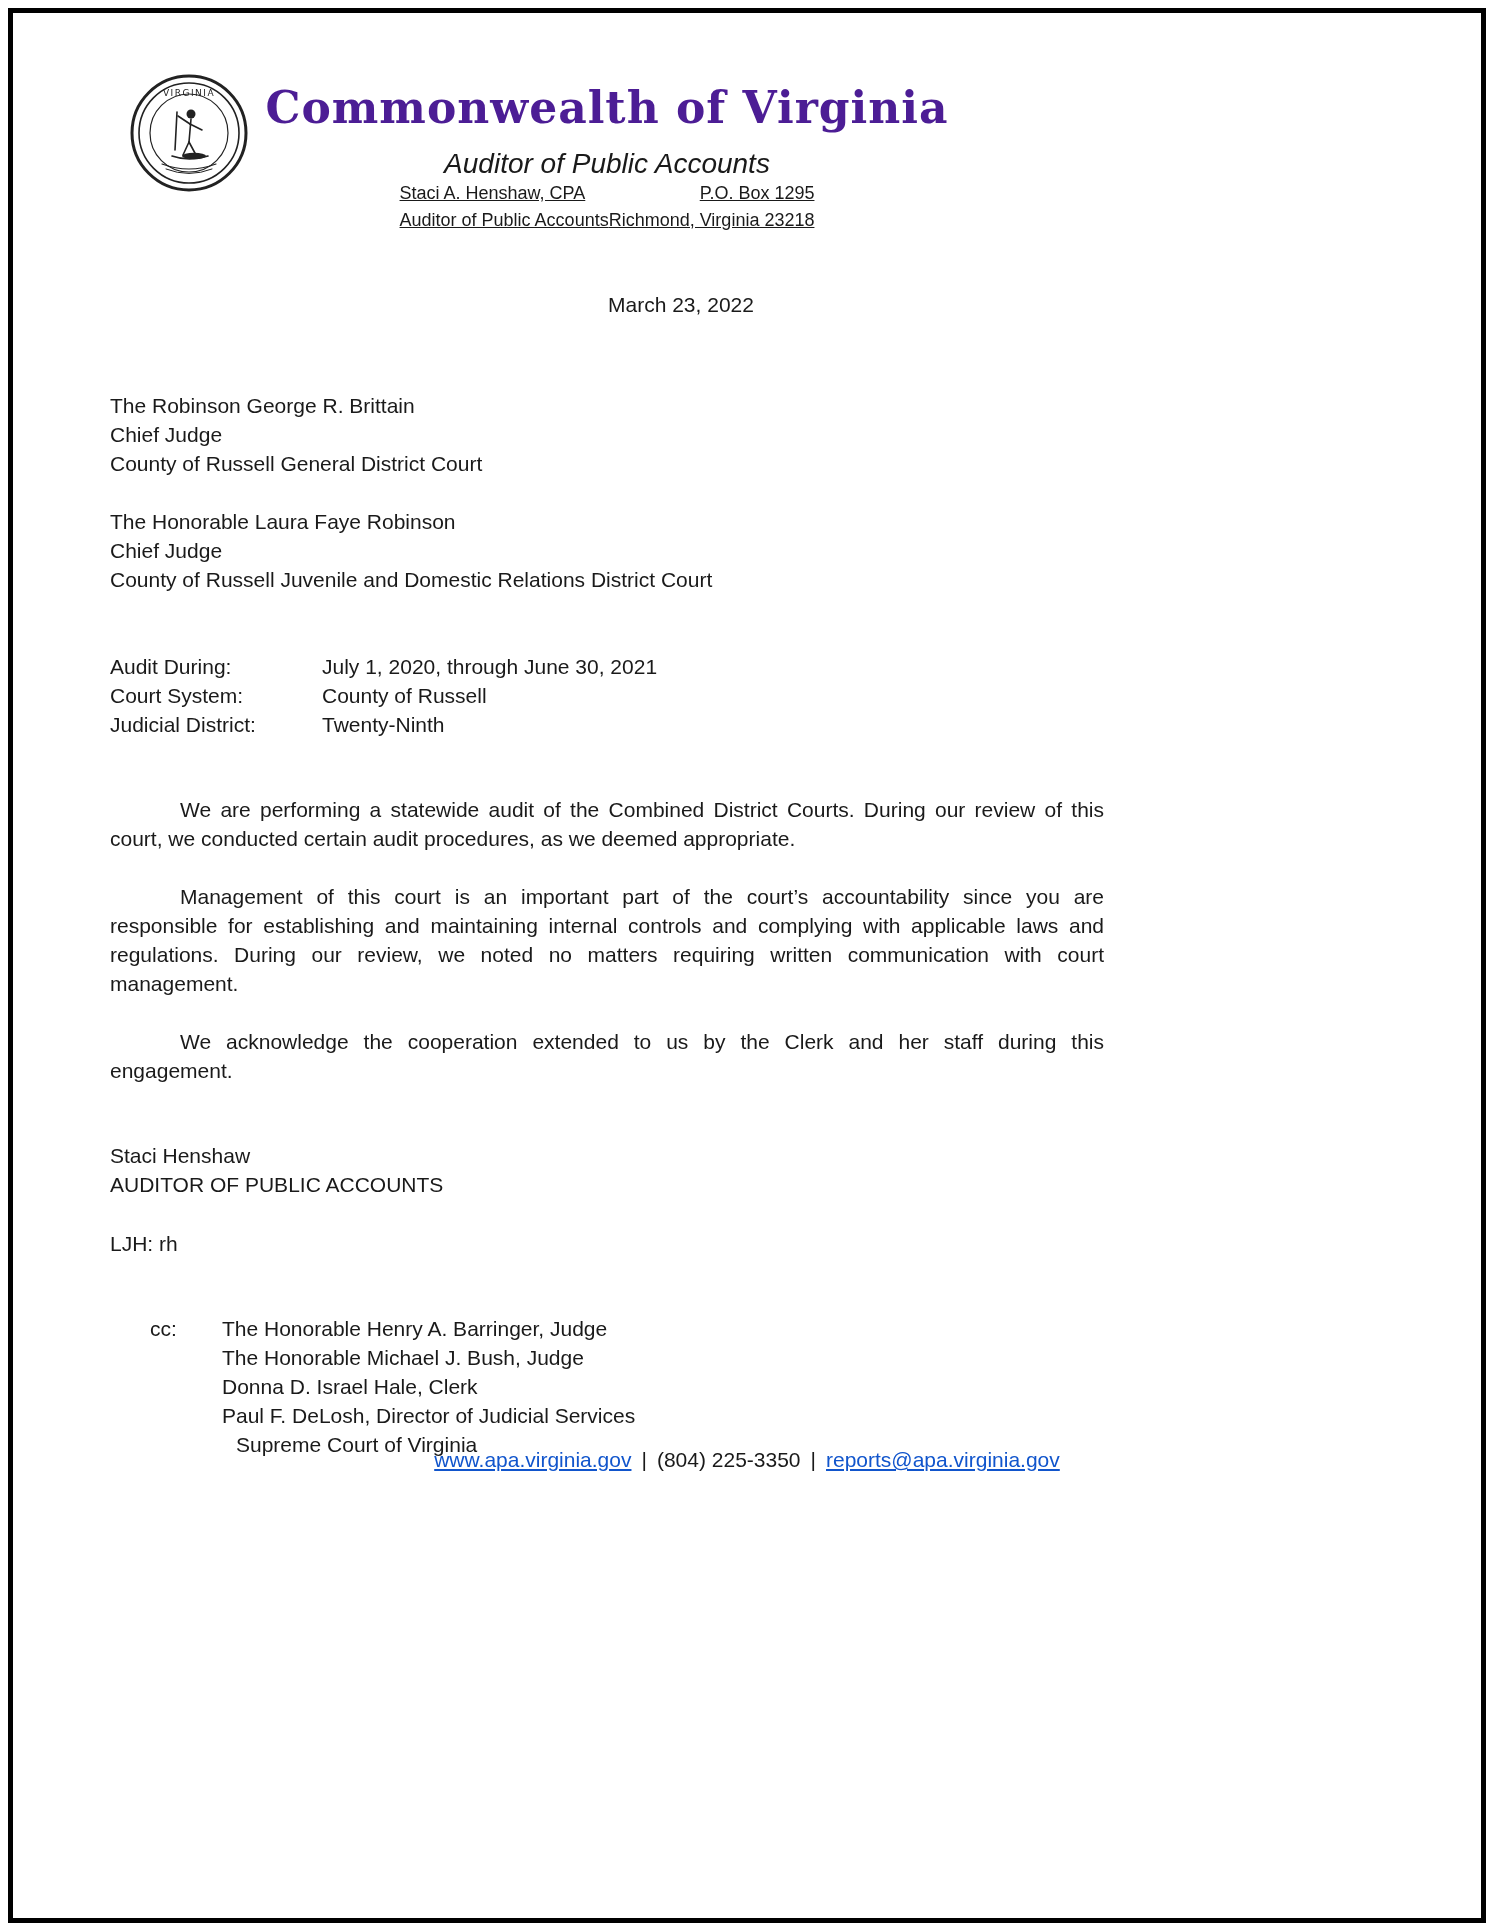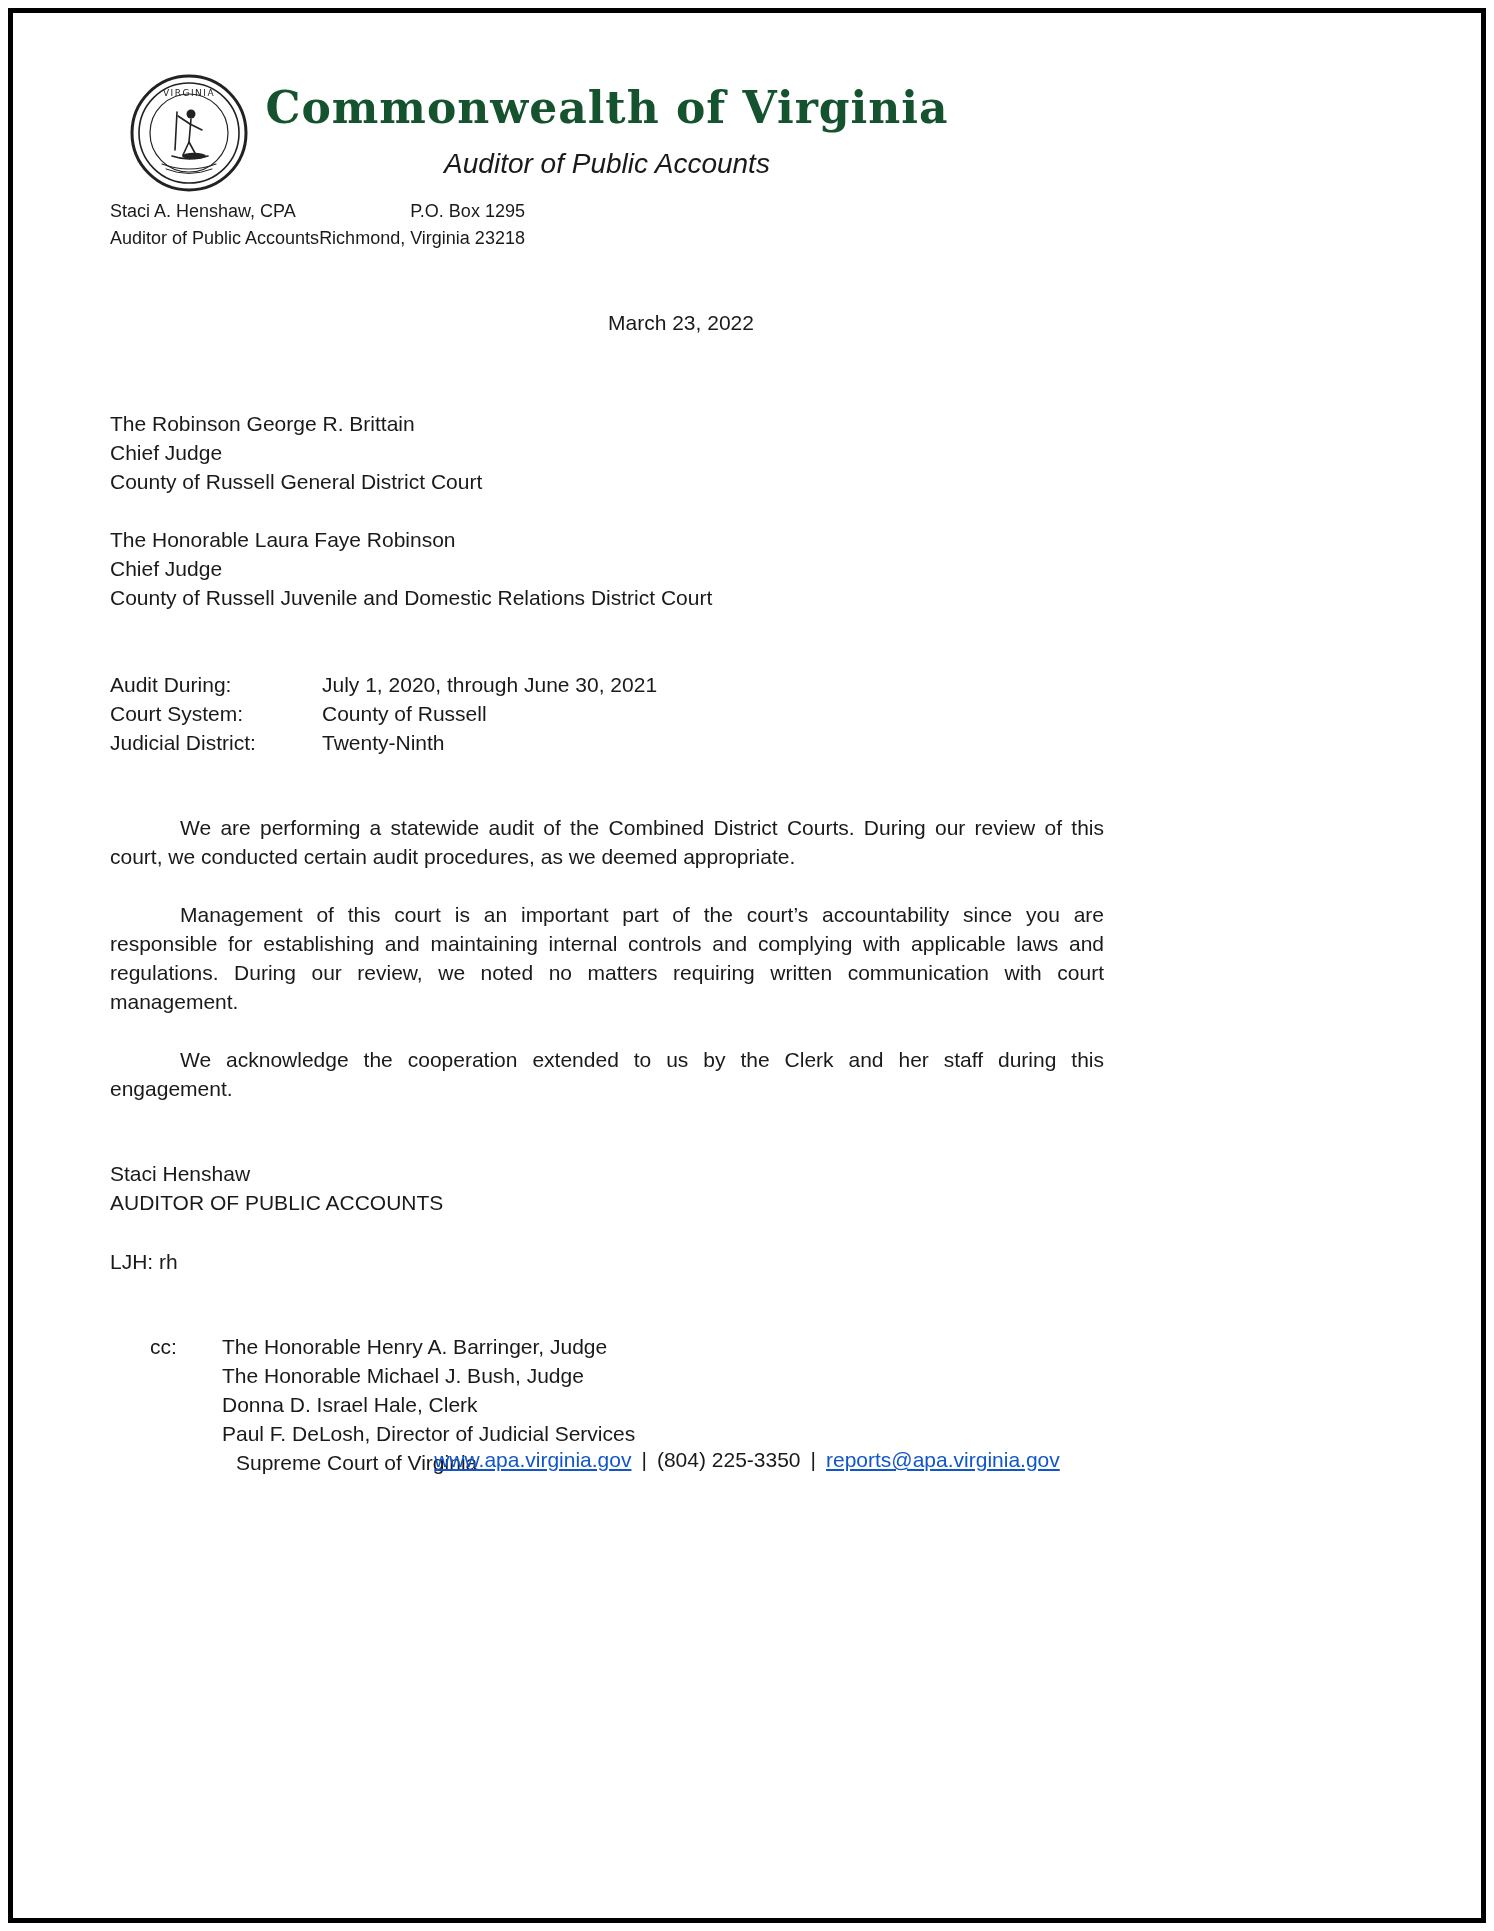--- a/index.html
+++ b/index.html
@@ -38,36 +38,36 @@
     height: 122px;
   }
   .org-name {
     margin-top: 84px;
     text-align: center;
     font-family: "DejaVu Serif", serif;
     font-weight: 700;
     font-size: 44px;
     line-height: 48px;
     letter-spacing: 1px;
-    color: #14532d;
+    color: #4c1d95;
   }
   .org-subtitle {
     margin-top: 16px;
     text-align: center;
     font-style: italic;
     font-size: 28px;
     line-height: 32px;
     color: #1a1a1a;
   }
   .header-row {
     display: flex;
-    justify-content: flex-start;
-    margin-top: 18px;
+    justify-content: center;
     font-size: 18px;
     line-height: 27px;
+    text-decoration: underline;
   }
   .header-right { text-align: right; }
   .date-line {
     margin-top: 56px;
     margin-left: 498px;
   }
   .recipient { margin-top: 72px; }
   .recipient + .recipient { margin-top: 29px; }
   .info-block { margin-top: 58px; }
   .info-row { display: flex; }

